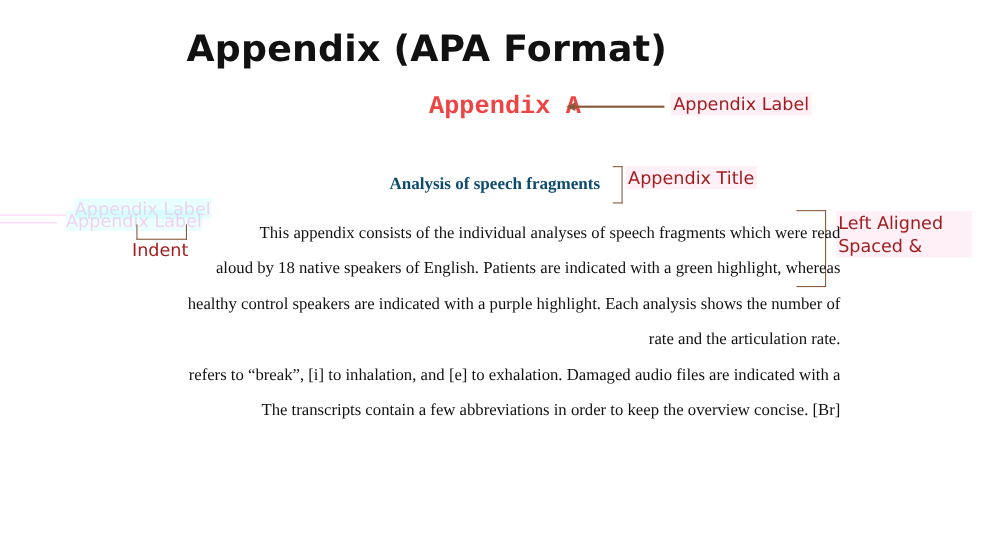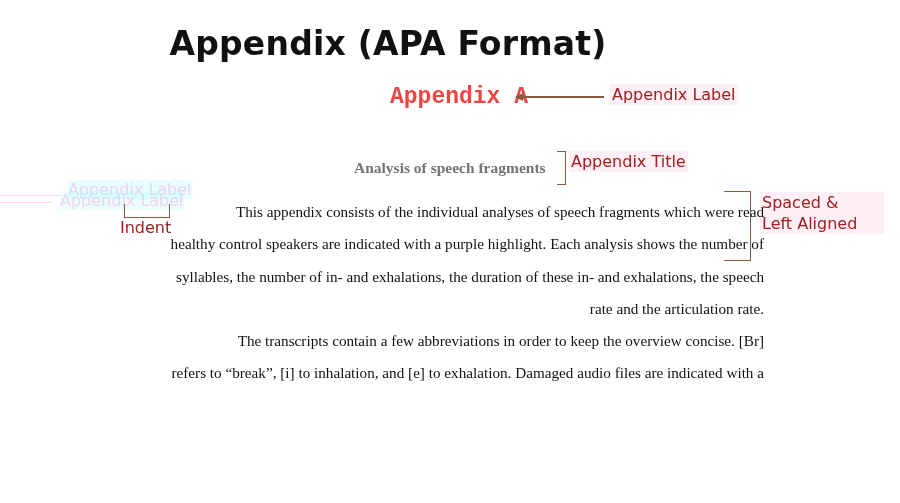--- a/index.html
+++ b/index.html
@@ -68,21 +68,21 @@
     .annot-indent { left: 118px; top: 181px; background: transparent; margin-top: 36px; }
     .annot-double { left: 760px; top: 192px; width: 120px; }
 
     .doc-heading {
       position: absolute;
       left: 354px;
       top: 159px;
       font-family: "Liberation Serif", serif;
       font-weight: bold;
       font-size: 15.5px;
-      color: #737373;
+      color: #0c4a6e;
       text-align: center;
     }
     .bracket-title {
       position: absolute;
       left: 557px;
       top: 151px;
       width: 8px;
       height: 32px;
       border-top: 1.5px solid #8b5a3c;
       border-right: 1.5px solid #8b5a3c;
@@ -153,28 +153,28 @@
 <div class="ghost-line-1"></div>
 <div class="ghost-line-2"></div>
 <div class="ghost ghost-1">Appendix Label</div>
 <div class="ghost ghost-2">Appendix Label</div>
 
 <div class="annot annot-indent">Indent</div>
 <div class="indent-bracket"></div>
 
 <div class="bracket-double"></div>
 <div class="annot annot-double">
+  <div>Left Aligned</div>
   <div>Spaced &amp;</div>
-  <div>Left Aligned</div>
 </div>
 
 <div class="body-text">
   <div>
     <div class="line indent">This appendix consists of the individual analyses of speech fragments which were read</div>
+    <div class="line">aloud by 18 native speakers of English. Patients are indicated with a green highlight, whereas</div>
     <div class="line">healthy control speakers are indicated with a purple highlight. Each analysis shows the number of</div>
-    <div class="line">syllables, the number of in- and exhalations, the duration of these in- and exhalations, the speech</div>
     <div class="line">rate and the articulation rate.</div>
   </div>
   <div>
+    <div class="line">refers to “break”, [i] to inhalation, and [e] to exhalation. Damaged audio files are indicated with a</div>
     <div class="line indent">The transcripts contain a few abbreviations in order to keep the overview concise. [Br]</div>
-    <div class="line">refers to “break”, [i] to inhalation, and [e] to exhalation. Damaged audio files are indicated with a</div>
   </div>
 </div>
 
 </body></html>

